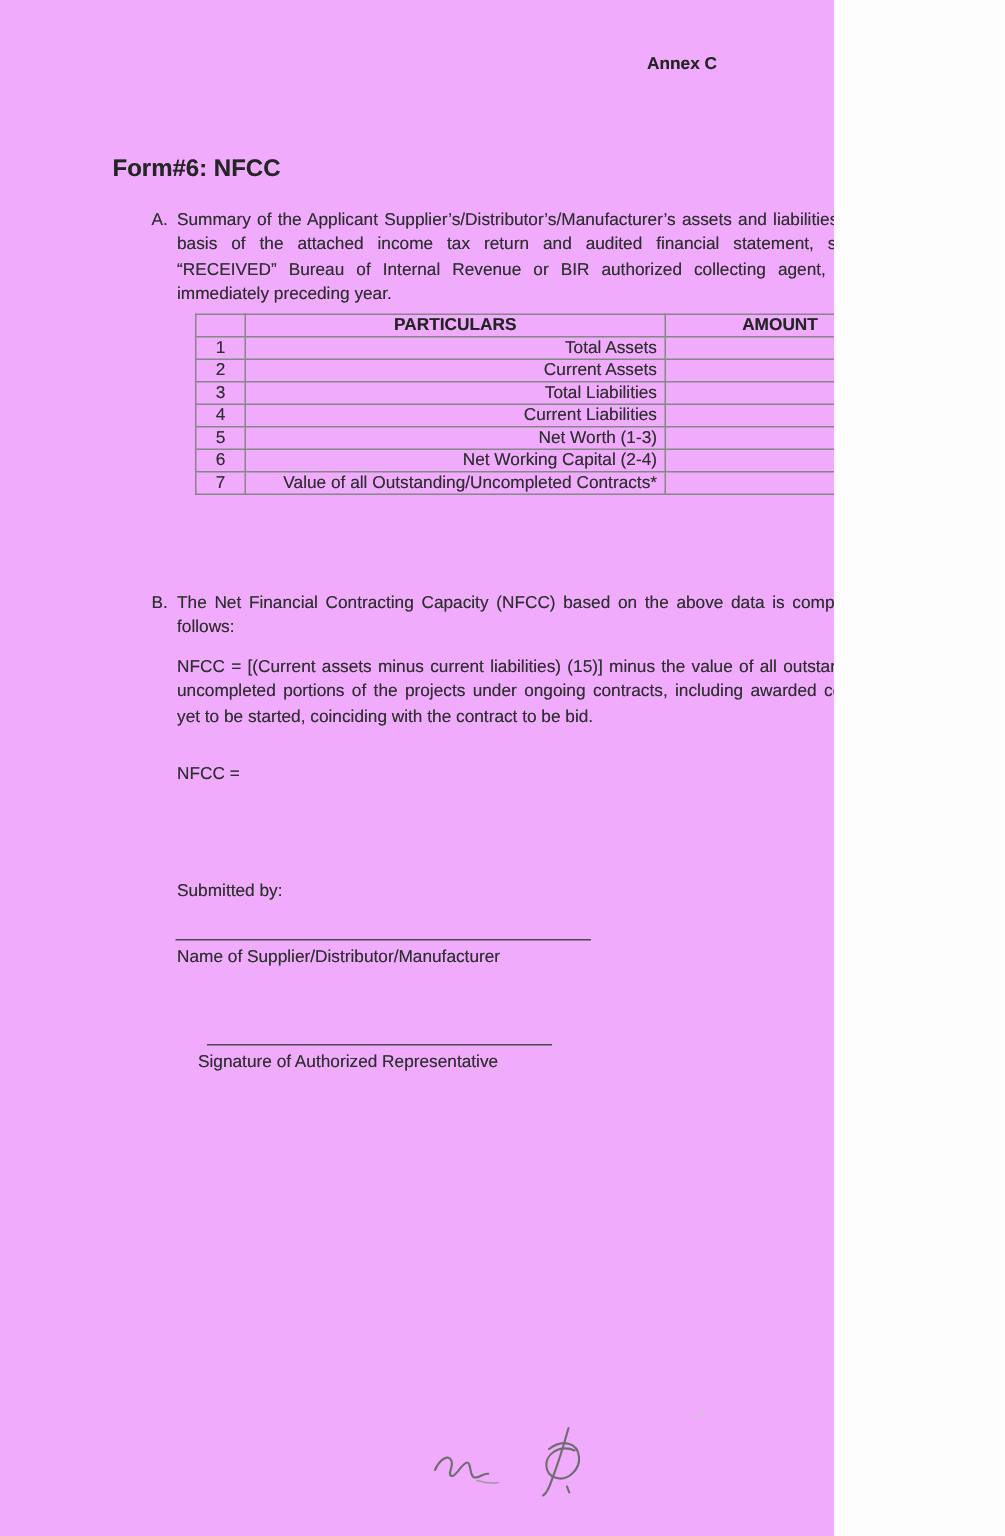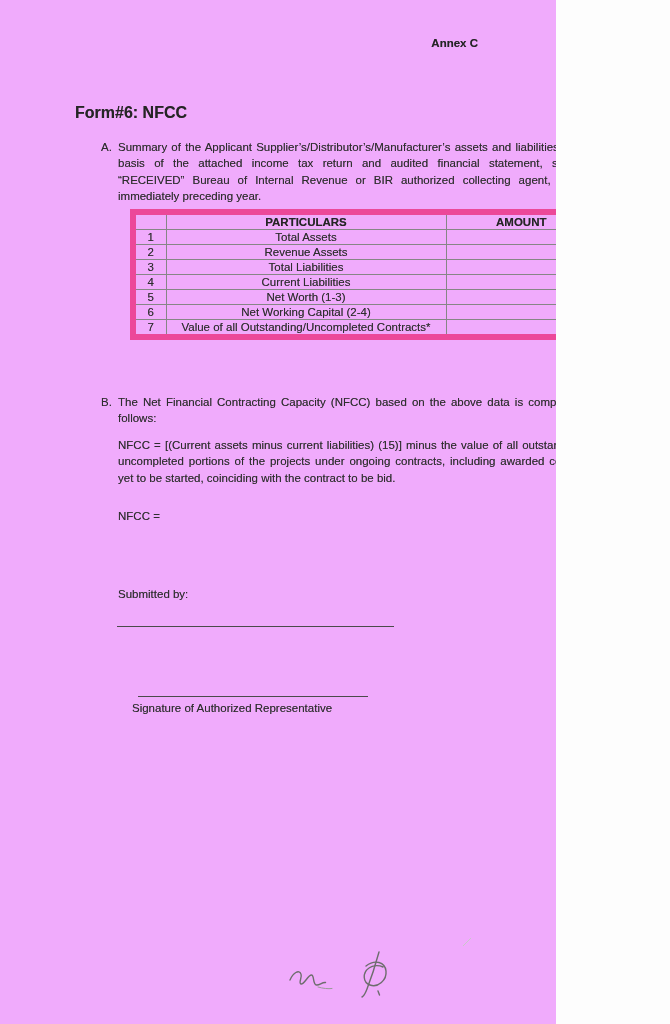--- a/index.html
+++ b/index.html
@@ -83,28 +83,28 @@
   table.nfcc-table col.c-amt { width: 153px; }
   table.nfcc-table th, table.nfcc-table td {
     border: 1px solid #868686;
     font-size: 11.5px;
     line-height: 13px;
     height: 14px;
     padding: 0 5px;
     overflow: hidden;
     white-space: nowrap;
   }
-  table.nfcc-table { border: 6px solid #ec4899; }
+  table.nfcc-table { border: 1px solid #ec4899; }
   table.nfcc-table th {
     font-weight: bold;
     text-align: center;
     color: #252525;
   }
   table.nfcc-table td.num { text-align: center; padding: 0 2px; }
-  table.nfcc-table td.part { text-align: center; }
+  table.nfcc-table td.part { text-align: right; }
   table.nfcc-table td.amt { text-align: left; }
 
   .footnote {
     top: 337px;
     left: 103px;
     width: 494px;
     font-style: italic;
     text-align: justify;
   }
   .rule {
@@ -158,21 +158,21 @@
       </tr>
     </thead>
     <tbody>
       <tr>
         <td class="num">1</td>
         <td class="part">Total Assets</td>
         <td class="amt"></td>
       </tr>
       <tr>
         <td class="num">2</td>
-        <td class="part">Revenue Assets</td>
+        <td class="part">Current Assets</td>
         <td class="amt"></td>
       </tr>
       <tr>
         <td class="num">3</td>
         <td class="part">Total Liabilities</td>
         <td class="amt"></td>
       </tr>
       <tr>
         <td class="num">4</td>
         <td class="part">Current Liabilities</td>
@@ -202,20 +202,21 @@
     <p class="hang-text">The Net Financial Contracting Capacity (NFCC) based on the above data is computed as follows:</p>
   </div>
 
   <div class="abs formula-par body-text">NFCC = [(Current assets minus current liabilities) (15)] minus the value of all outstanding or uncompleted portions of the projects under ongoing contracts, including awarded contracts yet to be started, coinciding with the contract to be bid.</div>
 
   <div class="abs nfcc-line body-text">NFCC =</div>
 
   <div class="abs submitted-by body-text">Submitted by:</div>
 
   <div class="abs rule rule-name"></div>
+  <div class="abs caption-name body-text">Name of Supplier/Distributor/Manufacturer</div>
 
   <div class="abs rule rule-sig"></div>
   <div class="abs caption-sig body-text">Signature of Authorized Representative</div>
 
   <svg class="abs handwriting" viewBox="0 0 180 85" fill="none" xmlns="http://www.w3.org/2000/svg">
 
     <path d="M28 50 c 3 -7 9 -11 11 -6 c 1.5 3.5 -3 9 0 10 c 3 1 7 -9 10.5 -9 c 3 0 1 9.5 5 10 c 3 0.5 5.5 -3 9 -2.5" stroke="#6d6d6d" stroke-width="1.4" stroke-linecap="round"></path>
     <path d="M56 57 c 5 1.5 10 2 14 1.5" stroke="#9a9a9a" stroke-width="1" stroke-linecap="round"></path>
 
     <path d="M117 22 c -3 11 -7 24 -12 37 c -1.5 4 -3 7 -5 8" stroke="#6d6d6d" stroke-width="1.4" stroke-linecap="round"></path>

